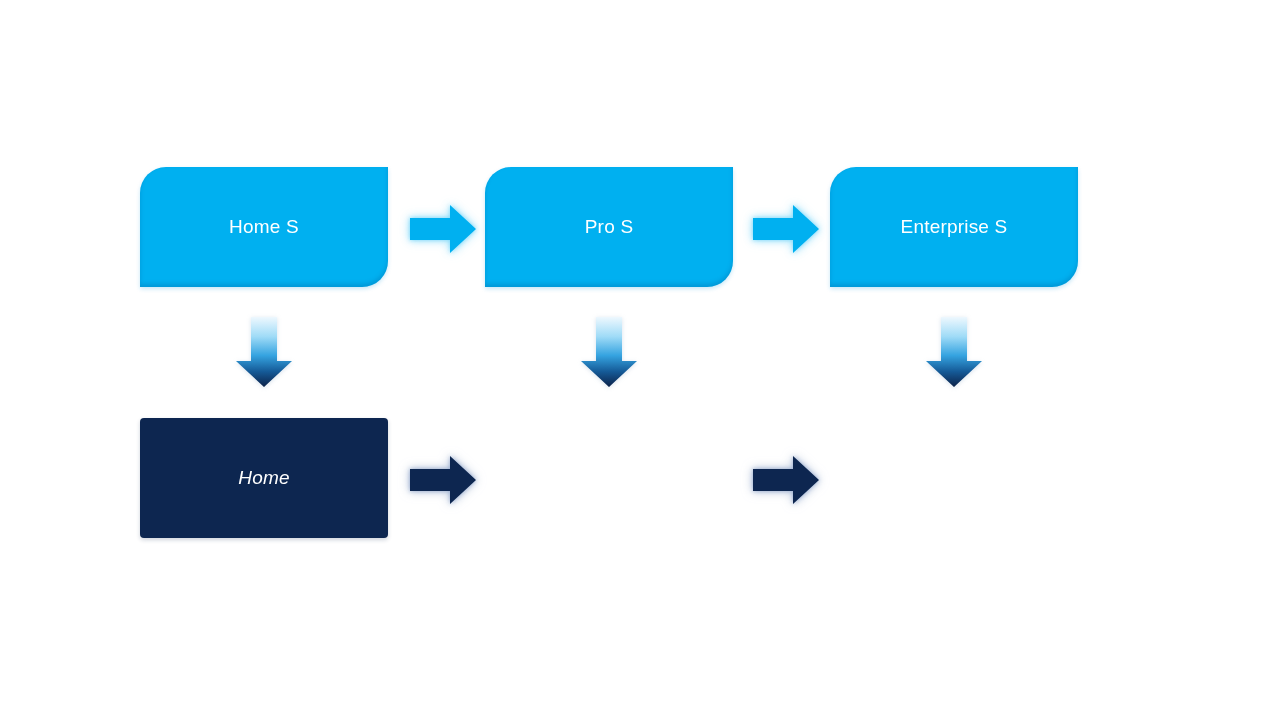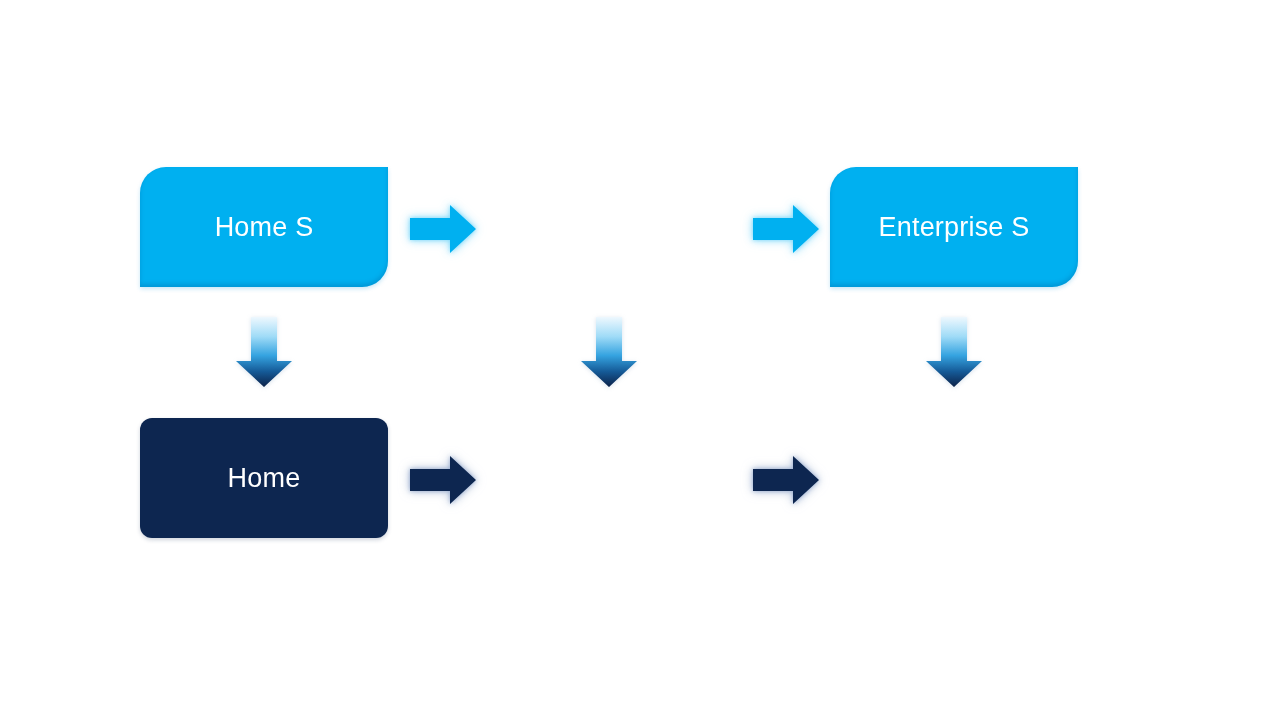--- a/index.html
+++ b/index.html
@@ -16,34 +16,35 @@
     overflow: hidden;
   }
   .box {
     position: absolute;
     width: 248px;
     height: 120px;
     display: flex;
     align-items: center;
     justify-content: center;
     color: #ffffff;
-    font-size: 27px;
+    font-size: 19px;
     font-weight: 400;
     letter-spacing: 0.2px;
     box-sizing: border-box;
   }
   .box.top-style {
     background: var(--light-blue, #00B0F0);
     border-radius: 26px 0 26px 0;
     box-shadow: inset 0 -3px 4px rgba(0, 90, 150, 0.28), 0 2px 4px rgba(0, 150, 220, 0.22);
   }
   .box.bottom-style {
     background: var(--navy, #0D2650);
-    border-radius: 12px;
+    border-radius: 4px;
     box-shadow: 0 2px 4px rgba(13, 38, 80, 0.20);
+    font-style: italic;
   }
   
   .col-0 { left: 140px; }
   .col-1 { left: 485px; }
   .col-2 { left: 830px; justify-content: center; }
   .row-top { top: 167px; }
   .row-bottom { top: 418px; }
 
   .arrow {
     position: absolute;
@@ -83,20 +84,23 @@
         <stop offset="0.55" stop-color="#35A3E0"></stop>
         <stop offset="0.78" stop-color="#155A97"></stop>
         <stop offset="1" stop-color="#0C2148"></stop>
       </linearGradient>
     </defs>
   </svg>
 
   <div class="box top-style col-0 row-top">
     <span>Home S</span>
   </div>
+  <div class="box top-style col-1 row-top">
+    <span>Pro S</span>
+  </div>
   <div class="box top-style col-2 row-top">
     <span>Enterprise S</span>
   </div>
 
   <div class="arrow h-arrow row1 gap-0 light">
     <svg viewBox="0 0 66 48" width="66" height="48">
         <polygon points="0,13 40,13 40,0 66,24 40,48 40,35 0,35"></polygon>
       </svg>
   </div>
   <div class="arrow h-arrow row1 gap-1 light">

